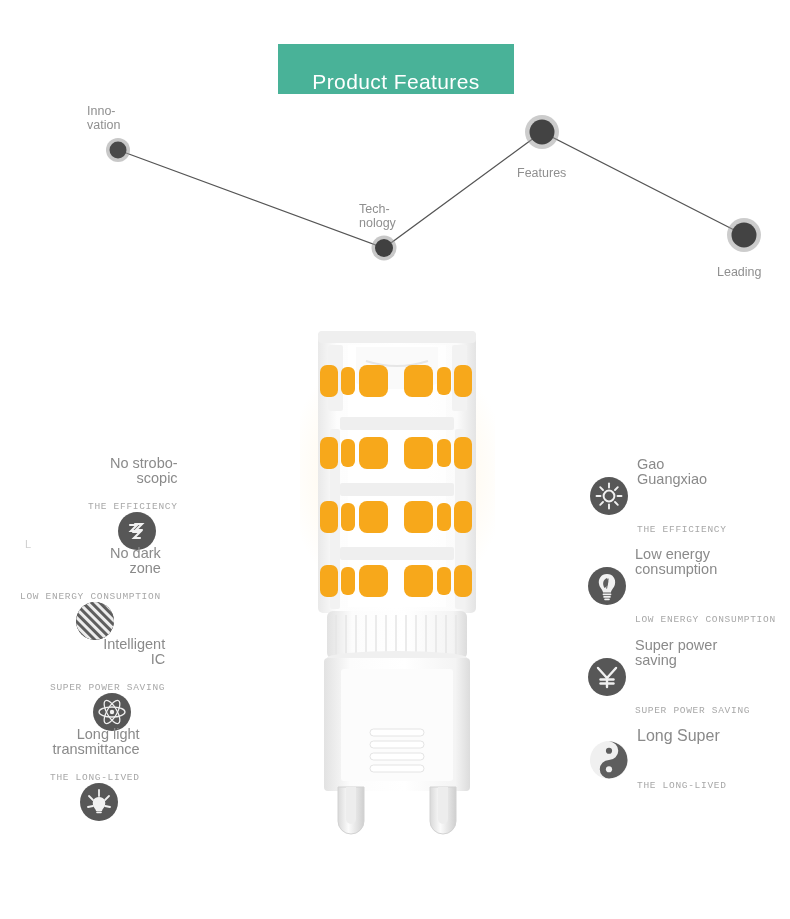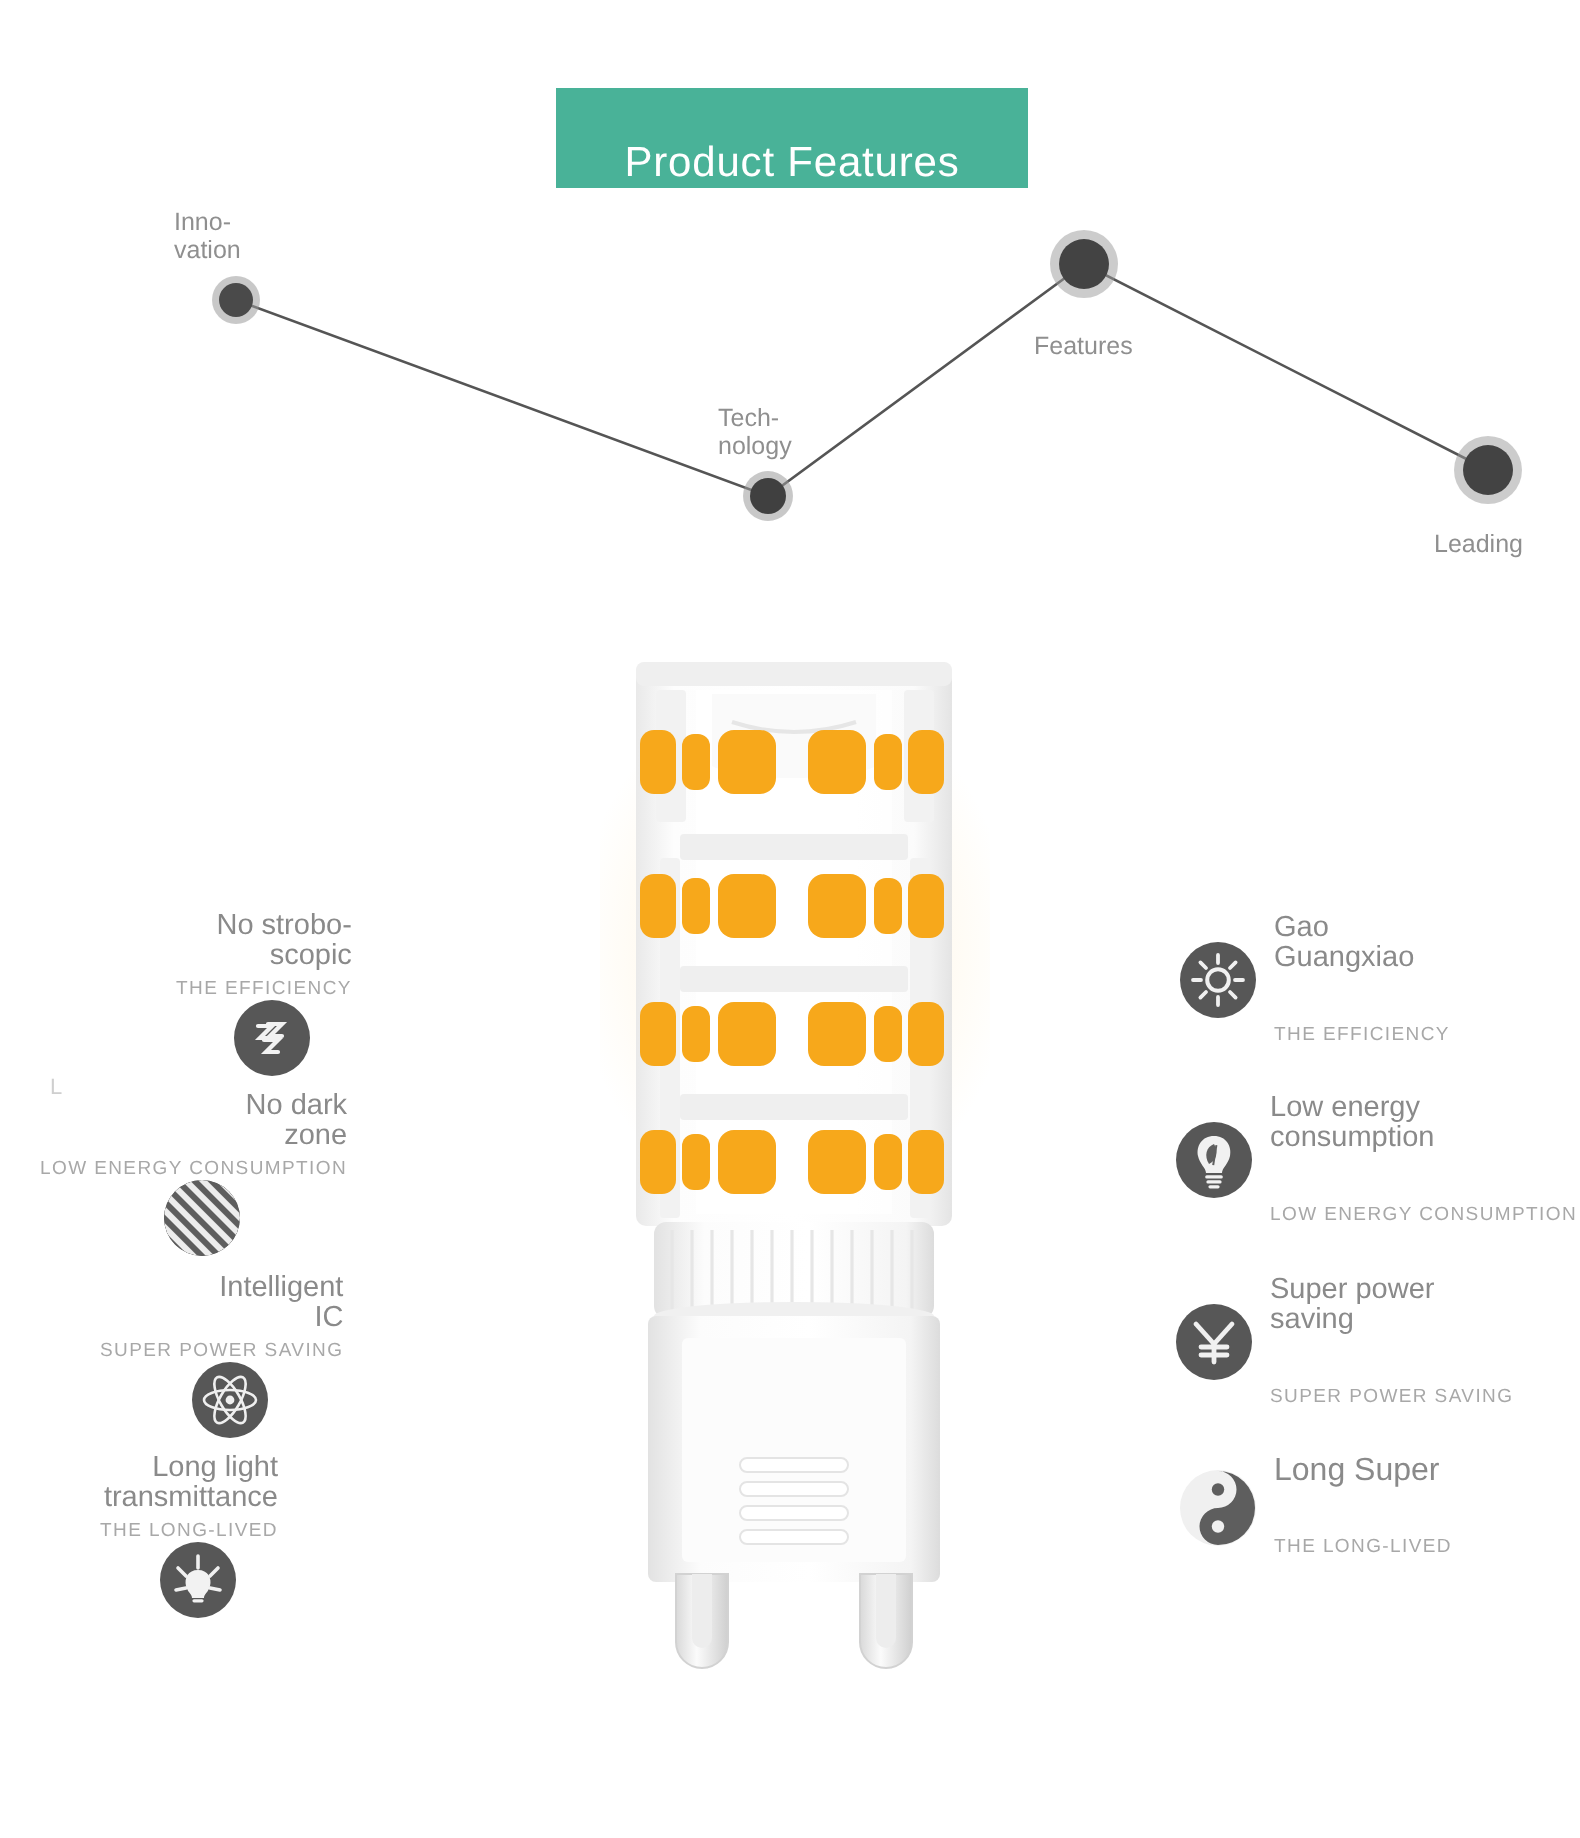--- a/index.html
+++ b/index.html
@@ -16,21 +16,21 @@
   #diagram svg{position:absolute;left:0;top:0;}
   .node-label{position:absolute;font-size:12.5px;color:#8f8f8f;line-height:14px;white-space:pre-line;}
 
   
   .feat{position:absolute;display:flex;align-items:center;}
   .feat.left{flex-direction:column;}
   .feat .txt{display:flex;flex-direction:column;}
   .feat.left .txt{align-items:flex-end;text-align:right;margin-right:9px;}
   .feat.right .txt{align-items:flex-start;text-align:left;margin-left:9px;gap:22px;}
   .feat .title{font-size:14.5px;color:#8a8a8a;line-height:15px;white-space:pre-line;}
-  .feat .sub{font-size:9.5px;color:#a8a8a8;letter-spacing:.7px;margin-top:3px;white-space:nowrap;}
+  .feat .sub{font-size:9.5px;color:#a8a8a8;letter-spacing:.7px;margin-top:15px;white-space:nowrap;font-family:Liberation Mono, monospace;}
   .feat .title.big{font-size:16px;}
 
   .ico{width:38px;height:38px;border-radius:50%;background:#575757;
        flex:0 0 38px;position:relative;overflow:hidden;
        display:flex;align-items:center;justify-content:center;}
   .ico svg{display:block;}
 
   
   #artifact{position:absolute;left:25px;top:538px;font-size:11px;color:#cfcfcf;}
 

